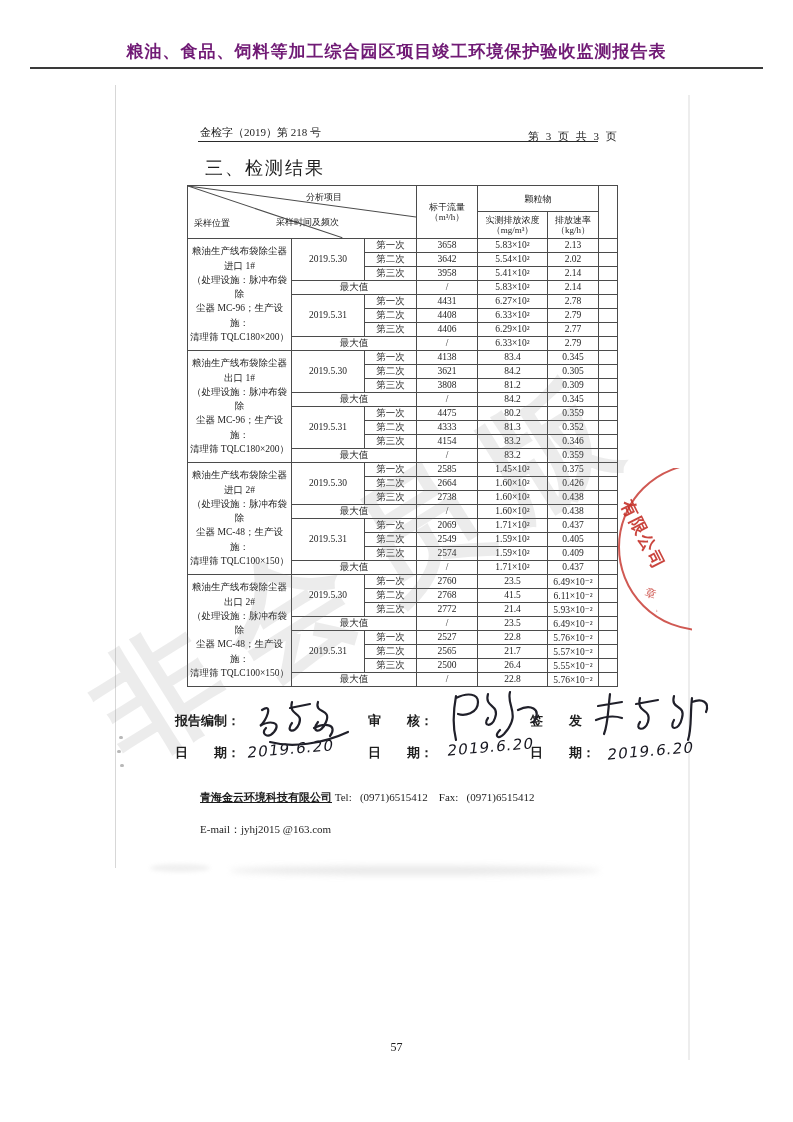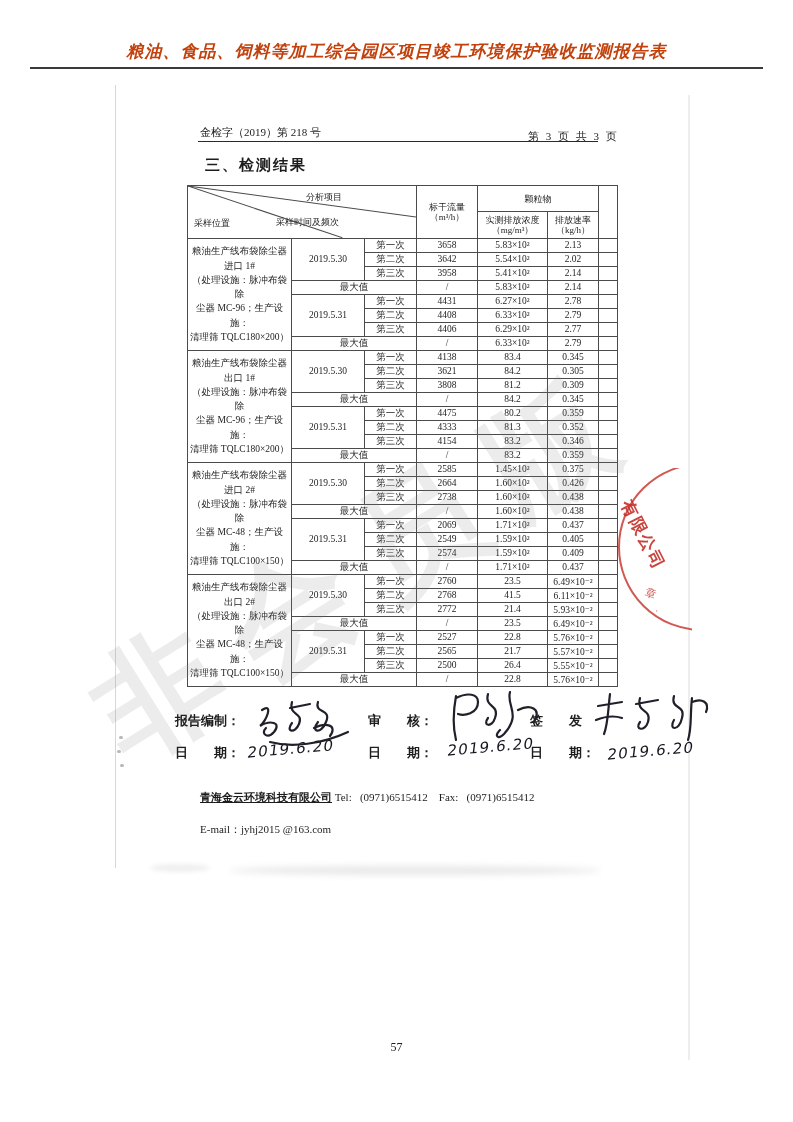--- a/index.html
+++ b/index.html
@@ -15,21 +15,21 @@
   .scan-right-edge{position:absolute;left:688px;top:95px;width:2px;height:965px;background:#ededed;}
   .scan-smudge{position:absolute;left:230px;top:866px;width:370px;height:9px;background:#bfbfbf;
                opacity:.35;border-radius:50%;filter:blur(3px);}
   .scan-smudge2{position:absolute;left:150px;top:864px;width:60px;height:8px;background:#cccccc;
                opacity:.3;border-radius:50%;filter:blur(2px);}
   .margin-dot{position:absolute;width:4px;height:3px;background:#9a9a9a;border-radius:2px;opacity:.7;}
   
   .doc-number{position:absolute;left:200px;top:125px;font-size:11px;}
   .page-indicator{position:absolute;left:520px;top:129px;font-size:11px;letter-spacing:2px;margin-left:8px;}
   .header-rule{position:absolute;left:198px;top:141px;width:400px;height:1px;background:#2a2a2a;}
-  .section-title{position:absolute;left:205px;top:156px;font-size:15px;font-weight:bold;letter-spacing:2px;}
+  .section-title{position:absolute;left:205px;top:156px;font-size:18px;font-weight:normal;letter-spacing:2px;}
   
   .tablewrap{position:absolute;left:187px;top:185px;z-index:2;}
   table.results{border-collapse:collapse;table-layout:fixed;width:430px;}
   table.results th,table.results td{border:1px solid #4b4b4b;text-align:center;vertical-align:middle;
       font-size:9.5px;font-weight:normal;padding:0 1px;overflow:hidden;}
   table.results thead th{height:24px;line-height:1.15;white-space:pre-line;font-size:9px;}
   table.results tbody td{height:13px;}
   td.loc{font-size:9.2px;line-height:1.5;white-space:pre-line;padding:0 2px;}
   th.diag{position:relative;padding:0;}
   .diag-svg{position:absolute;left:0;top:0;width:100%;height:100%;}
@@ -64,21 +64,21 @@
   .watermark{position:absolute;left:60px;top:480px;width:620px;z-index:4;
              transform:rotate(-32deg);color:rgba(130,130,130,.15);
              font-family:"DejaVu Sans","Liberation Sans",sans-serif;font-weight:bold;
              font-size:125px;letter-spacing:28px;white-space:nowrap;pointer-events:none;}
 </style>
 </head>
 <body>
 
 <div id="page">
 
-  <div class="doc-title" style="color:#c2410c;font-style:italic;">粮油、食品、饲料等加工综合园区项目竣工环境保护验收监测报告表</div>
+  <div class="doc-title" style="color:#701a75;">粮油、食品、饲料等加工综合园区项目竣工环境保护验收监测报告表</div>
   <div class="title-rule"></div>
 
   <div class="scan-left-edge"></div>
   <div class="scan-right-edge"></div>
   <div class="scan-smudge"></div>
   <div class="scan-smudge2"></div>
   <div class="margin-dot" style="left:119px;top:736px;"></div>
   <div class="margin-dot" style="left:117px;top:750px;"></div>
   <div class="margin-dot" style="left:120px;top:764px;"></div>
 

